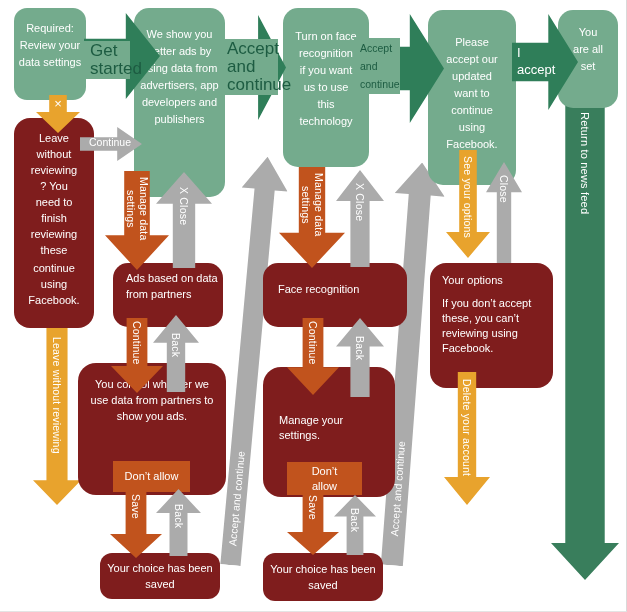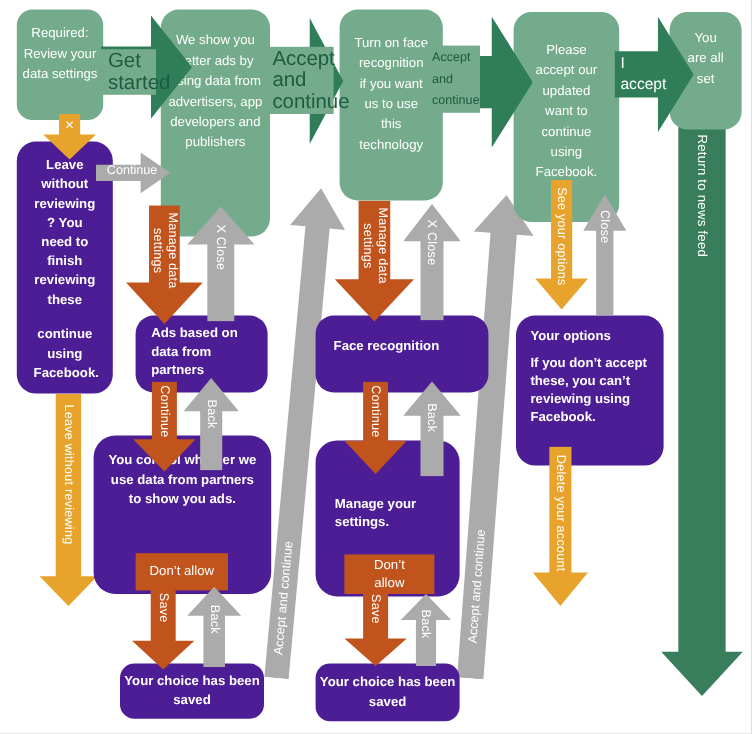--- a/index.html
+++ b/index.html
@@ -5,21 +5,21 @@
   * { box-sizing: border-box; margin: 0; padding: 0; }
   html,body { background:#fff; }
   .stage {
     position: relative; width: 627px; height: 612px; background:#fff;
     font-family: "Liberation Sans", sans-serif; overflow: hidden;
     border-right: 1px solid #d9d9d9; border-bottom: 1px solid #e4e4e4;
   }
   .abs { position: absolute; }
   .box { border-radius: 15px; color: #fff; font-size: 11px; line-height: 17px; z-index: 1; }
   .green  { background: #74AB8D; text-align: center; }
-  .blue   { background: #4c1d95; font-weight: bold; }
+  .blue   { background: #7f1d1d; }
   .chip   { background: #74AB8D; color: #1D5C42; font-size: 17px; line-height: 18px;
             padding: 1px 6px; z-index: 3; }
   .arr { z-index: 2; }
   .arr-down { clip-path: polygon(var(--s1,30%) 0, var(--s2,70%) 0,
               var(--s2,70%) var(--h,64%), 100% var(--h,64%), 50% 100%,
               0 var(--h,64%), var(--s1,30%) var(--h,64%)); }
   .arr-up   { clip-path: polygon(50% 0, 100% var(--h,36%), var(--s2,70%) var(--h,36%),
               var(--s2,70%) 100%, var(--s1,30%) 100%, var(--s1,30%) var(--h,36%),
               0 var(--h,36%)); }
   .arr-right{ clip-path: polygon(0 30%, var(--h,55%) 30%, var(--h,55%) 0, 100% 50%,
@@ -98,21 +98,21 @@
     <span>You are all set</span>
   </div>
 
   <div class="abs arr arr-down" style="left:36px;top:95px;width:44px;height:38px;--h:45%;background:#E8A32D">
     <span class="hlabel" style="left:0;right:0;top:1px;text-align:center;font-size:13px">×</span>
   </div>
 
   <div class="abs box blue" style="left:14px;top:118px;width:80px;height:210px;padding:12px 14px;
        border-radius:16px;text-align:center;line-height:16px">
     <div>Leave without reviewing ? You need to finish reviewing these</div>
-    <div style="margin-top:13px">continue using Facebook.</div>
+    <div style="margin-top:2px">continue using Facebook.</div>
   </div>
 
   <div class="abs arr arr-right" style="left:80px;top:127px;width:62px;height:34px;--h:60%;background:#ABABAB">
     <span class="hlabel" style="left:9px;top:9px">Continue</span>
   </div>
 
   <div class="abs arr arr-down" style="left:105px;top:171px;width:64px;height:99px;--h:65%;background:#C1531D">
     <span class="vlabel wrap" style="top:3px;height:70px">Manage data settings</span>
   </div>
 
@@ -166,21 +166,21 @@
   </div>
 
   <div class="abs arr arr-down" style="left:287px;top:318px;width:52px;height:77px;--h:64%;background:#C1531D">
     <span class="vlabel" style="top:3px">Continue</span>
   </div>
 
   <div class="abs arr arr-up" style="left:336px;top:318px;width:48px;height:79px;--h:36%;background:#ABABAB">
     <span class="vlabel" style="top:18px">Back</span>
   </div>
 
-  <div class="abs box blue" style="left:263px;top:367px;width:120px;height:130px;padding:46px 10px 0 16px;
+  <div class="abs box blue" style="left:263px;top:367px;width:132px;height:130px;padding:46px 10px 0 16px;
        border-radius:18px;line-height:15px">
     <span>Manage your settings.</span>
   </div>
   <div class="abs btn" style="left:287px;top:462px;width:75px;height:33px">
     <span style="display:inline-block;width:46px">Don’t allow</span>
   </div>
 
   <div class="abs arr arr-down" style="left:287px;top:493px;width:52px;height:62px;--h:63%;background:#C1531D">
     <span class="vlabel" style="top:2px">Save</span>
   </div>

